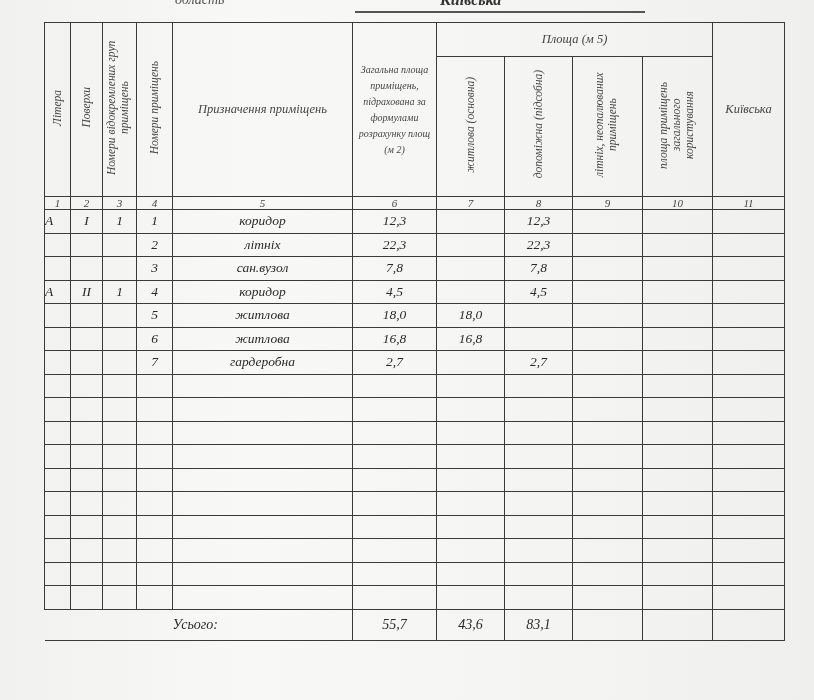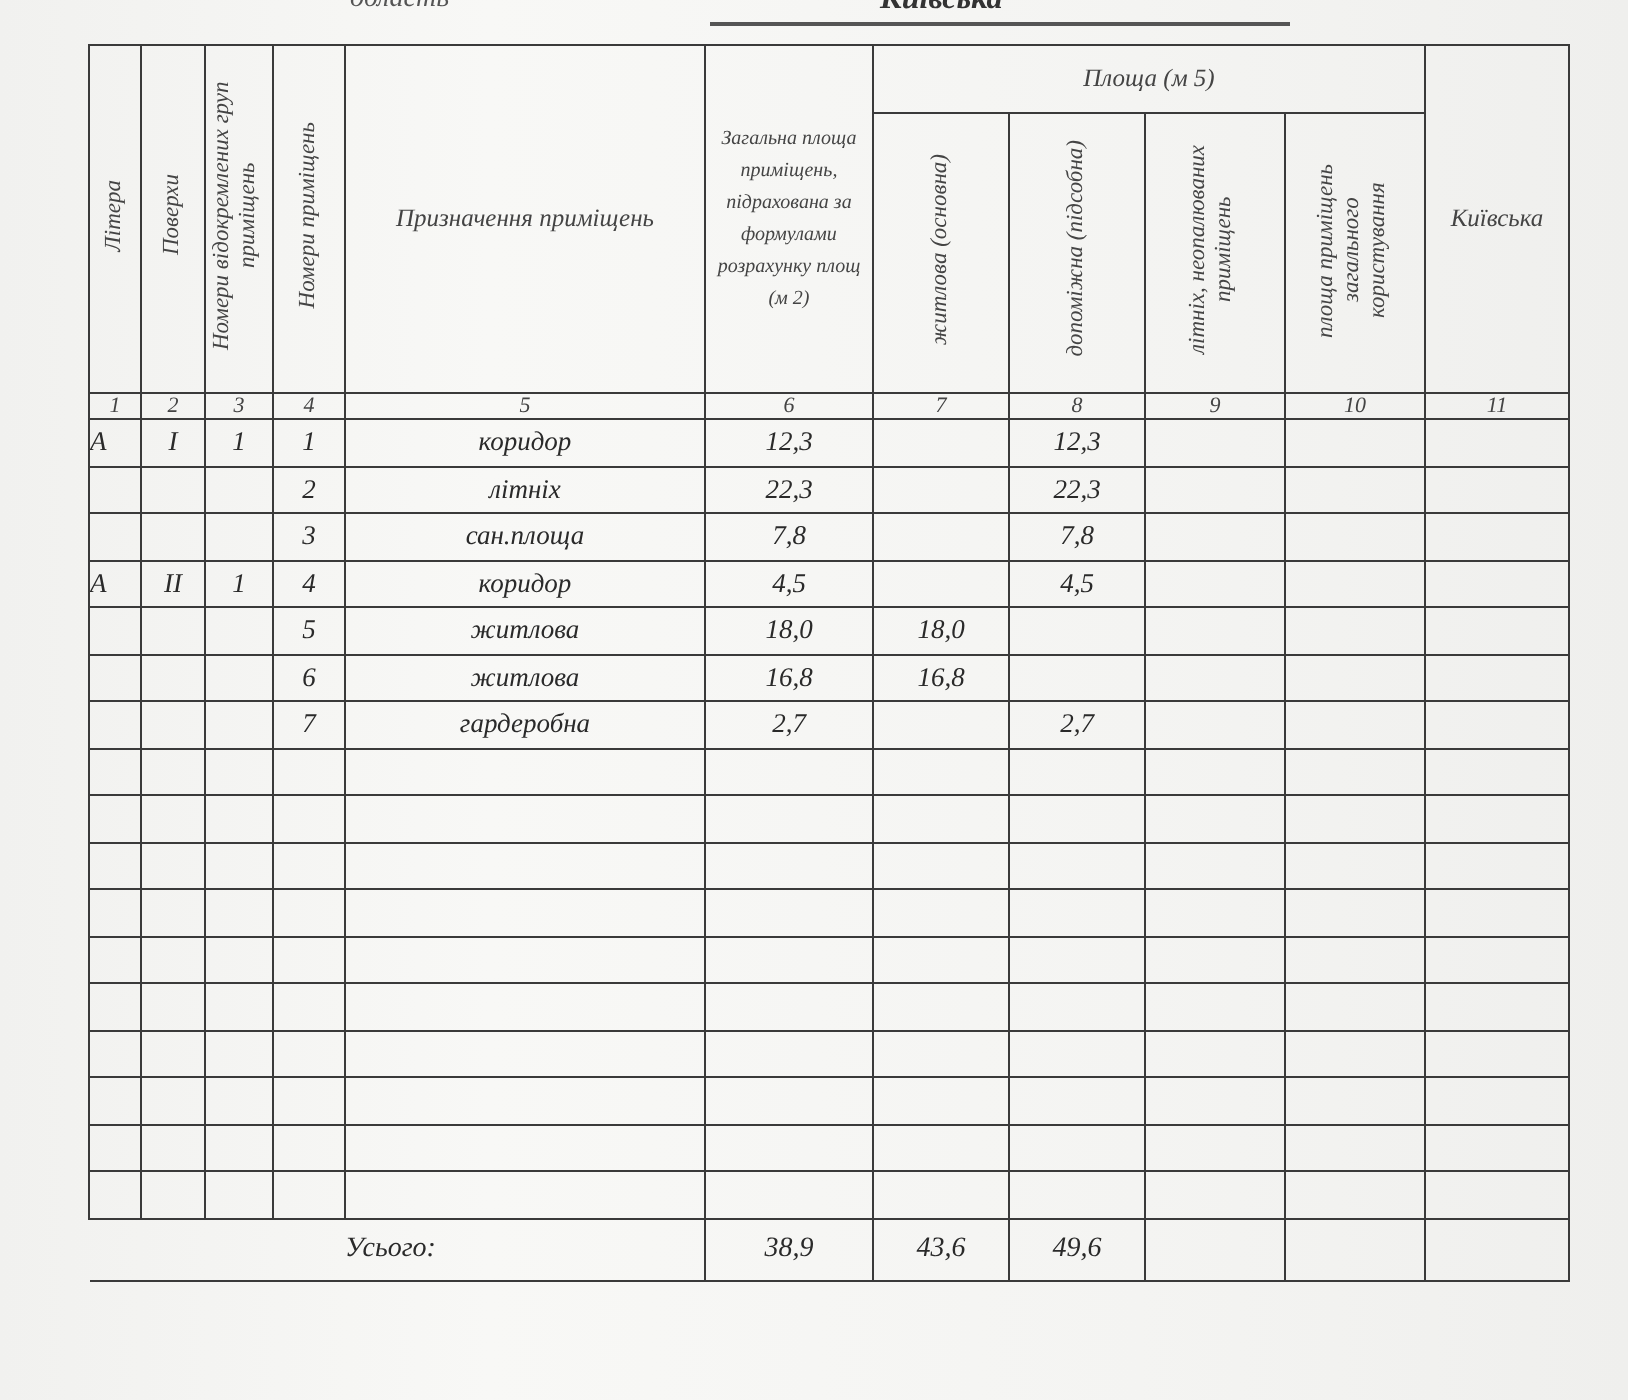--- a/index.html
+++ b/index.html
@@ -112,21 +112,21 @@
           <td>22,3</td>
           <td></td>
           <td></td>
           <td></td>
         </tr>
         <tr class="row">
           <td style="text-align: left;"></td>
           <td></td>
           <td></td>
           <td>3</td>
-          <td class="name">сан.площа</td>
+          <td class="name">сан.вузол</td>
           <td>7,8</td>
           <td></td>
           <td>7,8</td>
           <td></td>
           <td></td>
           <td></td>
         </tr>
         <tr class="row">
           <td style="text-align: left;">А</td>
           <td>II</td>
@@ -306,22 +306,22 @@
           <td></td>
           <td></td>
           <td></td>
           <td></td>
           <td></td>
         </tr>
       </tbody>
     <tbody>
         <tr class="tot">
       <td colspan="5" class="tot-label" style="border-left:none;border-right:1.3px solid #3a3a3a">Усього:</td>
-      <td>38,9</td>
+      <td>55,7</td>
       <td>43,6</td>
-      <td>49,6</td>
+      <td>83,1</td>
       <td></td>
       <td></td>
       <td></td>
     </tr>
   </tbody>
     </table>
 </div>
 
 </body></html>

